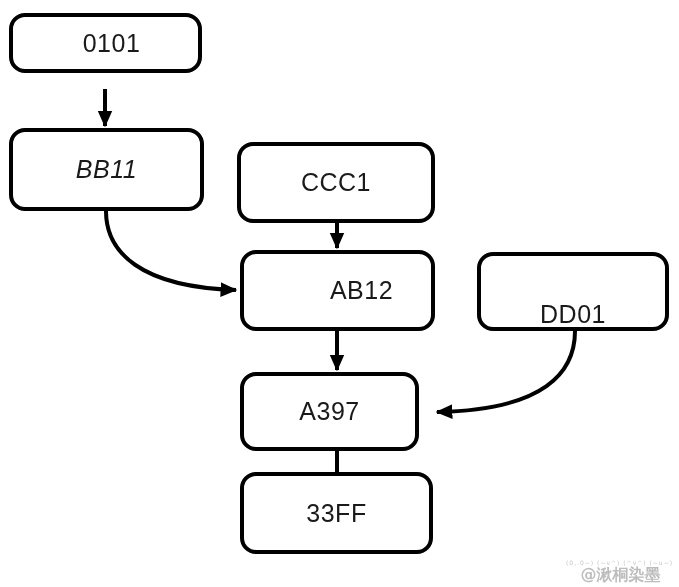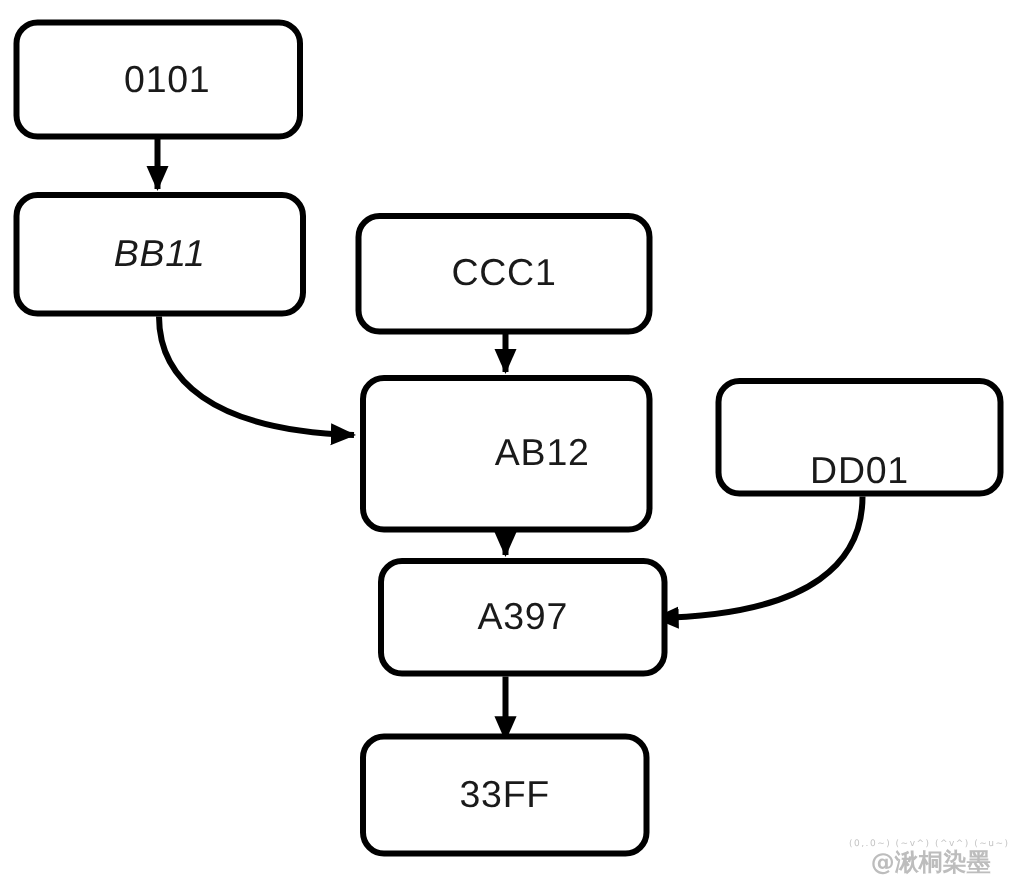--- a/index.html
+++ b/index.html
@@ -40,27 +40,27 @@
   .node-label {
     font-family: "Liberation Sans", sans-serif;
     font-size: 25px;
     font-weight: 400;
     color: #1a1a1a;
     letter-spacing: 0.5px;
     line-height: 1;
     user-select: none;
   }
   
-  #node-0101 { left: 9px;   top: 13px;  width: 193px; height: 80px; padding-left: 12px; }
+  #node-0101 { left: 9px;   top: 13px;  width: 193px; height: 60px; padding-left: 12px; }
   #node-bb11 { left: 9px;   top: 128px; width: 195px; height: 83px; font-style: italic; }
   #node-ccc1 { left: 237px; top: 142px; width: 198px; height: 81px; }
-  #node-ab12 { left: 240px; top: 250px; width: 195px; height: 105px; padding-left: 48px; }
+  #node-ab12 { left: 240px; top: 250px; width: 195px; height: 81px; padding-left: 48px; }
   #node-dd01 { left: 477px; top: 252px; width: 192px; height: 79px; align-items: flex-end; }
-  #node-a397 { left: 240px; top: 372px; width: 193px; height: 79px; margin-left: 12px; }
-  #node-33ff { left: 240px; top: 489px; width: 193px; height: 82px; }
+  #node-a397 { left: 240px; top: 372px; width: 179px; height: 79px; }
+  #node-33ff { left: 240px; top: 472px; width: 193px; height: 82px; }
 
   
   #watermark {
     position: absolute;
     right: 4px;
     bottom: 4px;
     z-index: 3;
     text-align: center;
     color: #b9b9b9;
     user-select: none;

